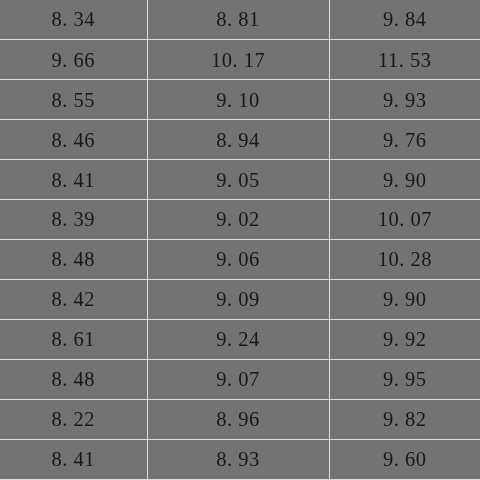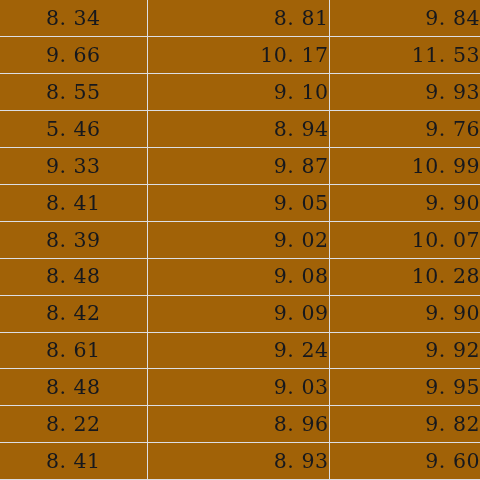--- a/index.html
+++ b/index.html
@@ -33,28 +33,28 @@
 
   #data-table td {
     border-bottom: 1.5px solid #dcdee3;
     padding: 0;
     text-align: center;
     vertical-align: middle;
     color: #16181d;
     font-size: 20.5px;
     line-height: 1;
     letter-spacing: 0.5px;
-    background: #a16207;
+    background: #737373;
+    font-family: Liberation Serif, serif;
   }
 
   
   #data-table td.cell-col-2,
   #data-table td.cell-col-3 {
     border-left: 1.5px solid #dcdee3;
-    text-align: right;
   }
 
   
   .num {
     display: inline-block;
     white-space: pre;
   }
 </style>
 </head>
 <body>
@@ -75,57 +75,52 @@
       <td class="cell-col-1"><span class="num">9. 66</span></td>
       <td class="cell-col-2"><span class="num">10. 17</span></td>
       <td class="cell-col-3"><span class="num">11. 53</span></td>
     </tr>
     <tr>
       <td class="cell-col-1"><span class="num">8. 55</span></td>
       <td class="cell-col-2"><span class="num">9. 10</span></td>
       <td class="cell-col-3"><span class="num">9. 93</span></td>
     </tr>
     <tr>
-      <td class="cell-col-1"><span class="num">5. 46</span></td>
+      <td class="cell-col-1"><span class="num">8. 46</span></td>
       <td class="cell-col-2"><span class="num">8. 94</span></td>
       <td class="cell-col-3"><span class="num">9. 76</span></td>
-    </tr>
-    <tr>
-      <td class="cell-col-1"><span class="num">9. 33</span></td>
-      <td class="cell-col-2"><span class="num">9. 87</span></td>
-      <td class="cell-col-3"><span class="num">10. 99</span></td>
     </tr>
     <tr>
       <td class="cell-col-1"><span class="num">8. 41</span></td>
       <td class="cell-col-2"><span class="num">9. 05</span></td>
       <td class="cell-col-3"><span class="num">9. 90</span></td>
     </tr>
     <tr>
       <td class="cell-col-1"><span class="num">8. 39</span></td>
       <td class="cell-col-2"><span class="num">9. 02</span></td>
       <td class="cell-col-3"><span class="num">10. 07</span></td>
     </tr>
     <tr>
       <td class="cell-col-1"><span class="num">8. 48</span></td>
-      <td class="cell-col-2"><span class="num">9. 08</span></td>
+      <td class="cell-col-2"><span class="num">9. 06</span></td>
       <td class="cell-col-3"><span class="num">10. 28</span></td>
     </tr>
     <tr>
       <td class="cell-col-1"><span class="num">8. 42</span></td>
       <td class="cell-col-2"><span class="num">9. 09</span></td>
       <td class="cell-col-3"><span class="num">9. 90</span></td>
     </tr>
     <tr>
       <td class="cell-col-1"><span class="num">8. 61</span></td>
       <td class="cell-col-2"><span class="num">9. 24</span></td>
       <td class="cell-col-3"><span class="num">9. 92</span></td>
     </tr>
     <tr>
       <td class="cell-col-1"><span class="num">8. 48</span></td>
-      <td class="cell-col-2"><span class="num">9. 03</span></td>
+      <td class="cell-col-2"><span class="num">9. 07</span></td>
       <td class="cell-col-3"><span class="num">9. 95</span></td>
     </tr>
     <tr>
       <td class="cell-col-1"><span class="num">8. 22</span></td>
       <td class="cell-col-2"><span class="num">8. 96</span></td>
       <td class="cell-col-3"><span class="num">9. 82</span></td>
     </tr>
     <tr>
       <td class="cell-col-1"><span class="num">8. 41</span></td>
       <td class="cell-col-2"><span class="num">8. 93</span></td>

